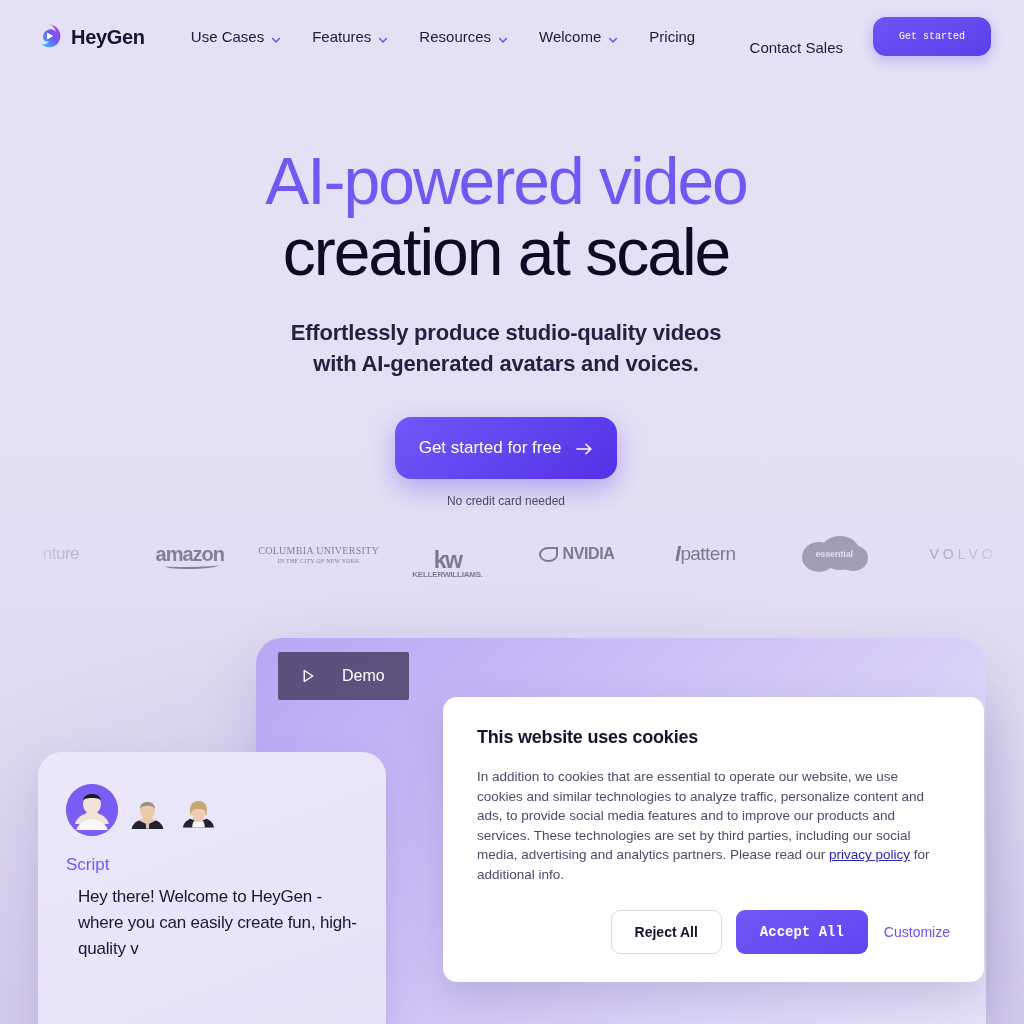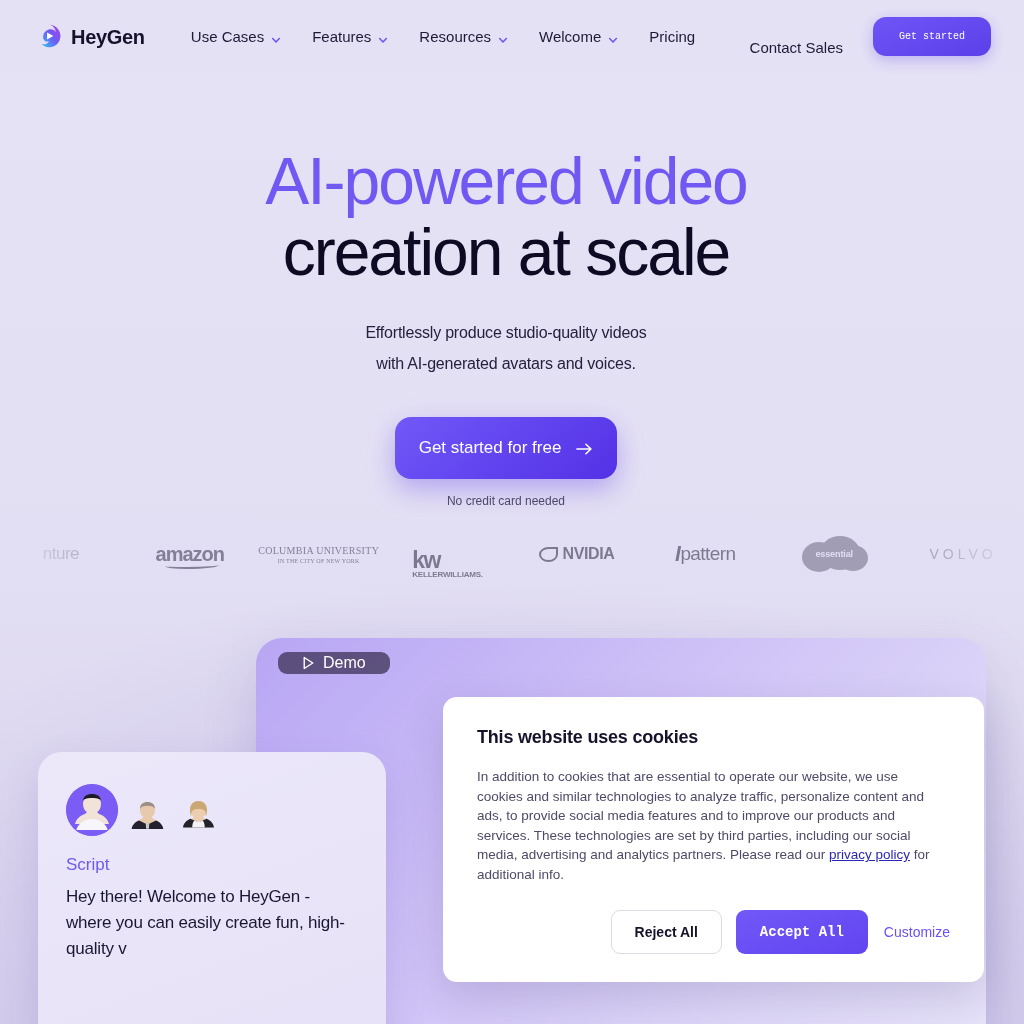--- a/index.html
+++ b/index.html
@@ -43,21 +43,21 @@
     font-family:Liberation Mono, monospace;
   }
 
   
   #hero{ position:absolute; top:120px; left:0; right:12px; text-align:center; z-index:10;margin-top:26px; }
   .h1{
     font-size:66px; line-height:71px; font-weight:400; letter-spacing:-2px; color:#0d0a24;
   }
   .h1 .accent{ color:#7059f2; }
   .sub{
-    margin-top:29px; font-size:16px; line-height:31px; color:#25213f; font-weight:400; letter-spacing:-.2px;
+    margin-top:29px; font-size:22px; line-height:31px; color:#25213f; font-weight:700; letter-spacing:-.2px;
   }
   .cta-wrap{ margin-top:38px; }
   .btn-cta{
     display:inline-flex; align-items:center; gap:15px;
     font-size:17px; color:#fff; padding:21px 24px; border:none; border-radius:16px; cursor:pointer;
     background:linear-gradient(140deg,#7158f8 0%,#5331e6 100%);
     box-shadow:0 10px 26px rgba(84,52,231,.34);
     font-family:inherit;
   }
   .arrow{ width:17px; height:14px; }
@@ -77,21 +77,21 @@
   }
   .lg-accenture{ font-size:17px; letter-spacing:-.5px; }
   .lg-amazon{ font-size:20px; font-weight:700; letter-spacing:-1px; position:relative; color:#4a4660; }
   .lg-amazon .swoosh{
     position:absolute; left:9px; right:5px; bottom:-3px; height:7px;
     border-bottom:2px solid #4a4660; border-radius:0 0 60% 40%;
   }
   .lg-columbia{ text-align:center; color:#4a4660; }
   .lg-columbia .c1{ font-family:"Liberation Serif", serif; font-size:10px; letter-spacing:.3px; display:block; }
   .lg-columbia .c2{ font-family:"Liberation Serif", serif; font-size:6px; letter-spacing:.2px; display:block; margin-top:2px; }
-  .lg-kw{ text-align:left; color:#3f3b52;margin-top:20px; }
+  .lg-kw{ text-align:center; color:#3f3b52;margin-top:20px; }
   .lg-kw .k1{ font-size:23px; font-weight:700; letter-spacing:-1.5px; display:block; line-height:20px; }
   .lg-kw .k2{ font-size:8px; font-weight:700; letter-spacing:-.2px; display:block; }
   .lg-nvidia{ display:flex; align-items:center; gap:5px; color:#3f3b52; }
   .lg-nvidia .eye{
     width:19px; height:15px; border-radius:50% 0 50% 50%;
     border:2.5px solid #3f3b52; transform:rotate(0deg);
   }
   .lg-nvidia .nvt{ font-size:16px; font-weight:700; letter-spacing:-.4px;text-align:right; }
   .lg-pattern{ display:flex; align-items:center; gap:4px; color:#3f3b52; }
   .lg-pattern .slash{ font-size:20px; font-weight:700; letter-spacing:-5px; }
@@ -105,43 +105,43 @@
   #stage{ position:absolute; left:0; right:0; top:600px; bottom:0; z-index:12; }
 
   .card-back{
     position:absolute; left:256px; top:38px; width:730px; height:440px;
     border-radius:26px;
     background:linear-gradient(135deg,#b8a6f4 0%,#cdc0f7 38%,#ddd6f8 70%,#e9e5fa 100%);
     box-shadow:0 22px 54px rgba(80,60,150,.17);
   }
   .btn-demo{
     position:absolute; left:22px; top:14px;
-    display:flex; align-items:center; gap:8px;
+    display:flex; align-items:center; gap:27px;
     background:rgba(55,45,80,.72);
-    color:#fff; font-size:16px; padding:2px 24px; border:none; border-radius:9px; cursor:pointer;
+    color:#fff; font-size:16px; padding:15px 24px; border:none; border-radius:2px; cursor:pointer;
     font-family:inherit;
   }
   .play-tri{ width:13px; height:14px; }
 
   .card-script{
     position:absolute; left:38px; top:152px; width:348px; height:300px;
     border-radius:24px;
     background:linear-gradient(160deg,#ece8fa 0%,#e9e4f8 55%,#e6e1f6 100%);
     box-shadow:0 18px 40px rgba(80,60,150,.16);
     padding:26px 28px;
   }
   .avatars{ display:flex; align-items:flex-end; gap:8px; height:58px; }
   .av{ border-radius:50%; overflow:hidden; position:relative; flex:none; }
   .av1{ width:52px; height:52px; background:linear-gradient(160deg,#8a6ef8,#6d4df3); }
   .av2,.av3{ width:43px; height:43px; background:transparent; }
   .face{ position:absolute; left:0; right:0; bottom:0; top:0; }
 
   .script-label{ margin-top:19px; font-size:17px; color:#7059f2; }
   .script-text{
-    margin-top:9px; font-size:17px; line-height:26px; color:#1b1733; letter-spacing:-.2px;
+    margin-top:9px; font-size:17px; line-height:26px; color:#1b1733; letter-spacing:-.2px;margin-left:12px;
   }
 
   
   #cookie{
     position:absolute; left:443px; top:697px; width:541px; height:285px;
     background:#fff; border-radius:14px; z-index:80;
     box-shadow:0 16px 44px rgba(46,34,92,.16);
     padding:30px 46px 0 34px;
   }
   .ck-title{ font-size:18px; font-weight:700; color:#16122b; letter-spacing:-.2px; }

